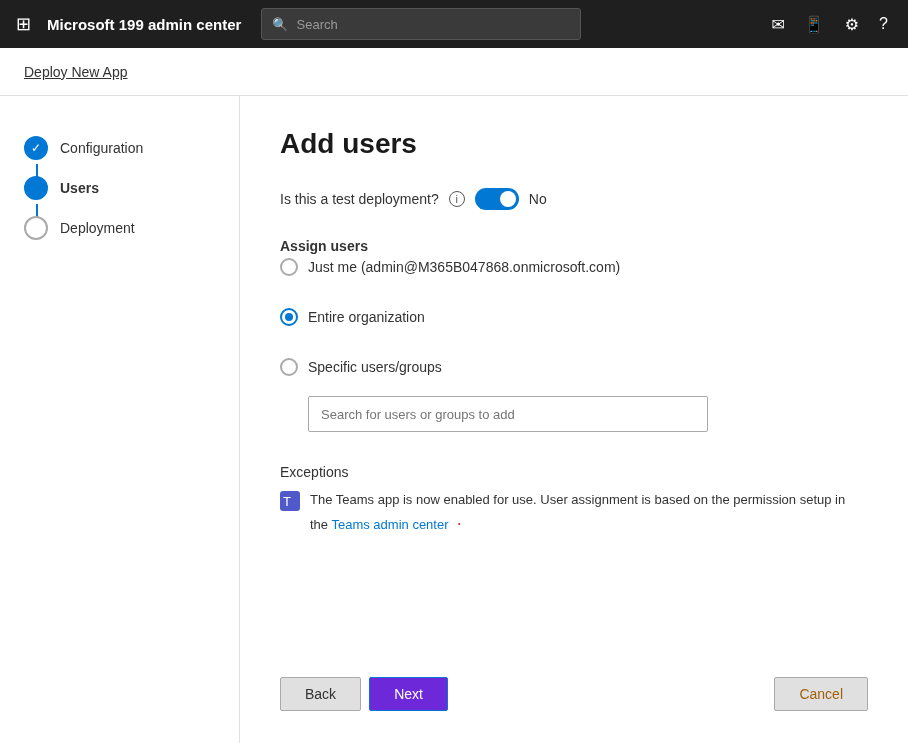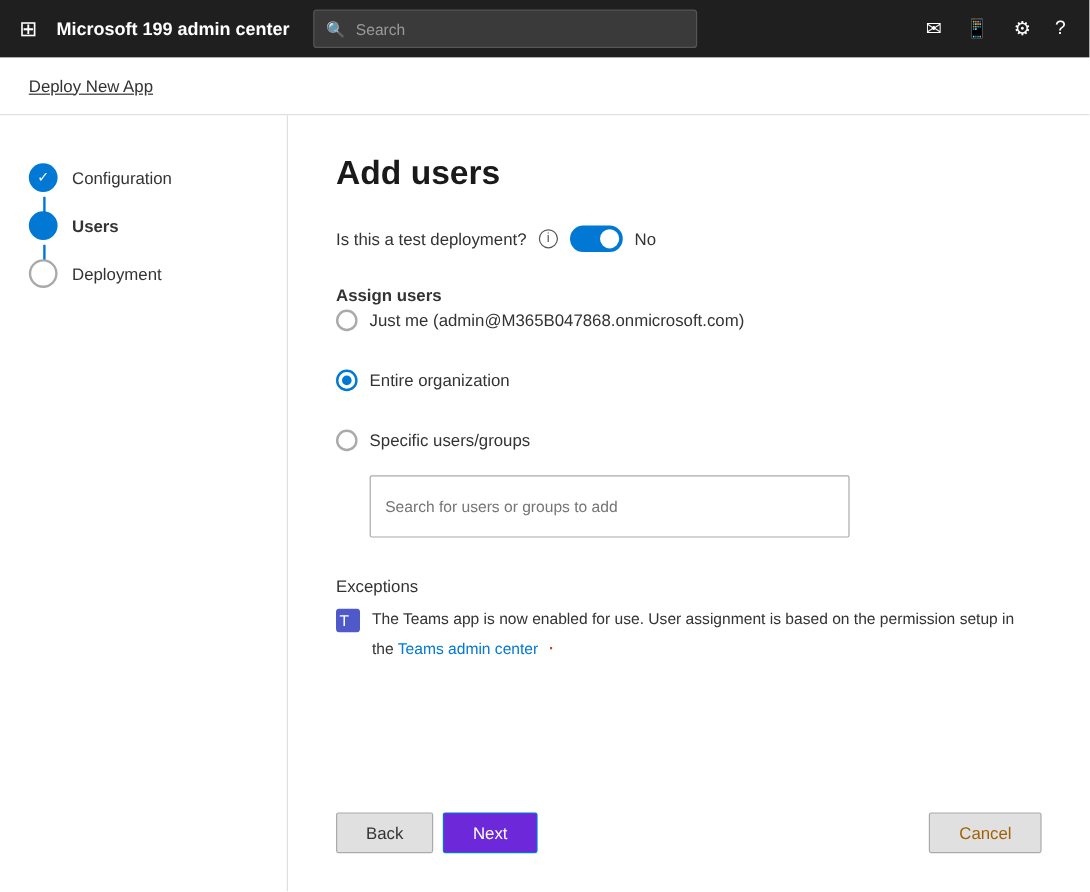--- a/index.html
+++ b/index.html
@@ -253,21 +253,21 @@
       color: #333;
     }
 
     
     .search-box {
       margin-left: 28px;
       margin-bottom: 24px;
     }
     .search-input {
       width: 400px;
-      height: 52px;
+      height: 36px;
       border: 1px solid #aaa;
       border-radius: 2px;
       padding: 0 12px;
       font-size: 13px;
       color: #888;
       outline: none;
     }
 
     
     .exceptions-section {

